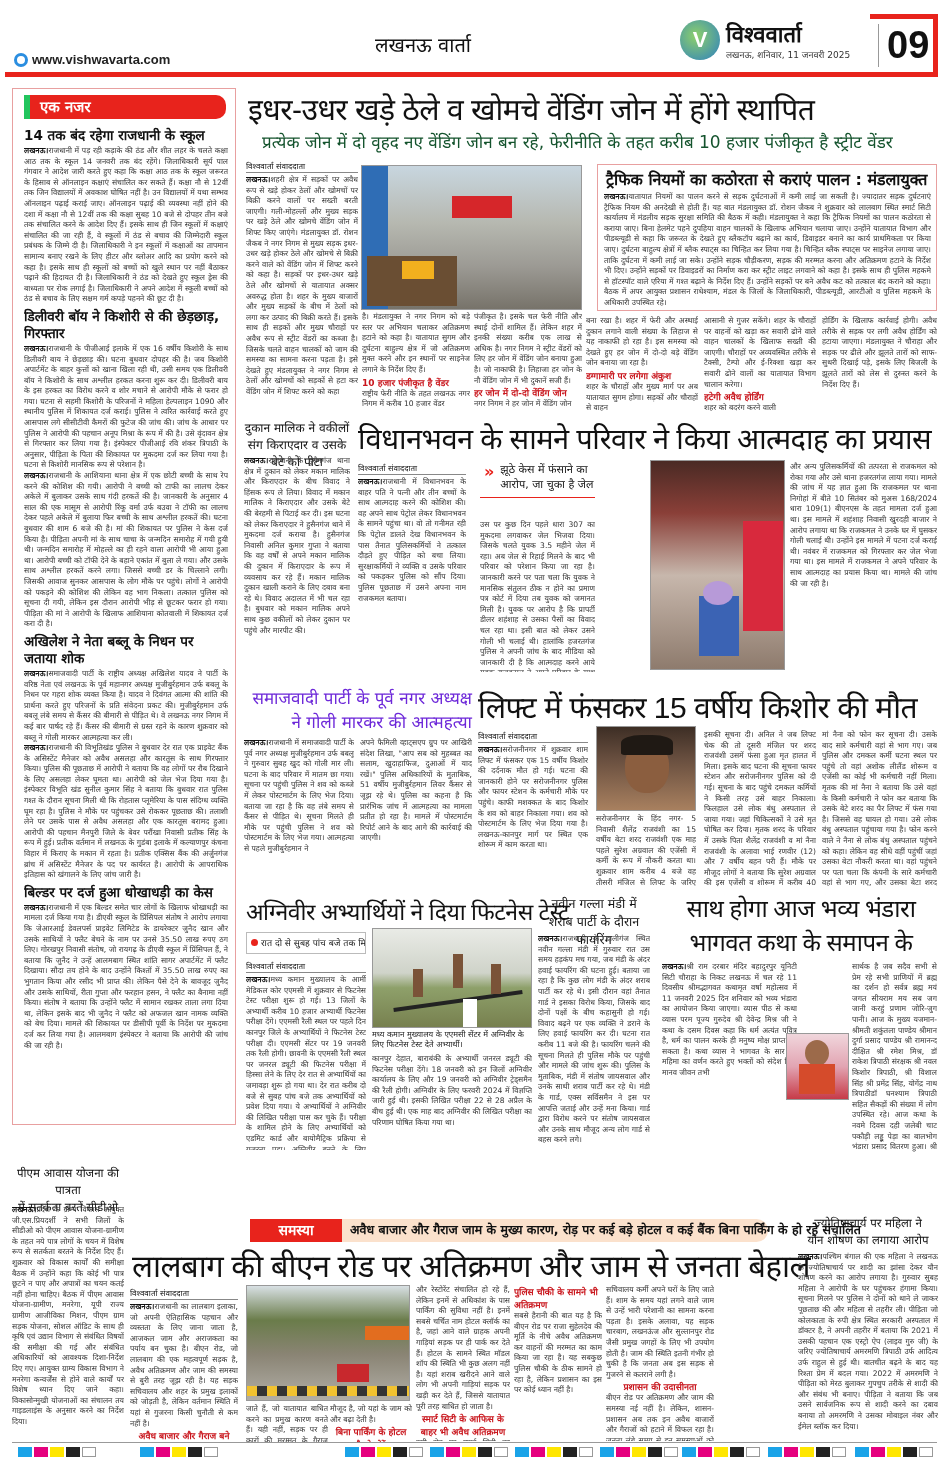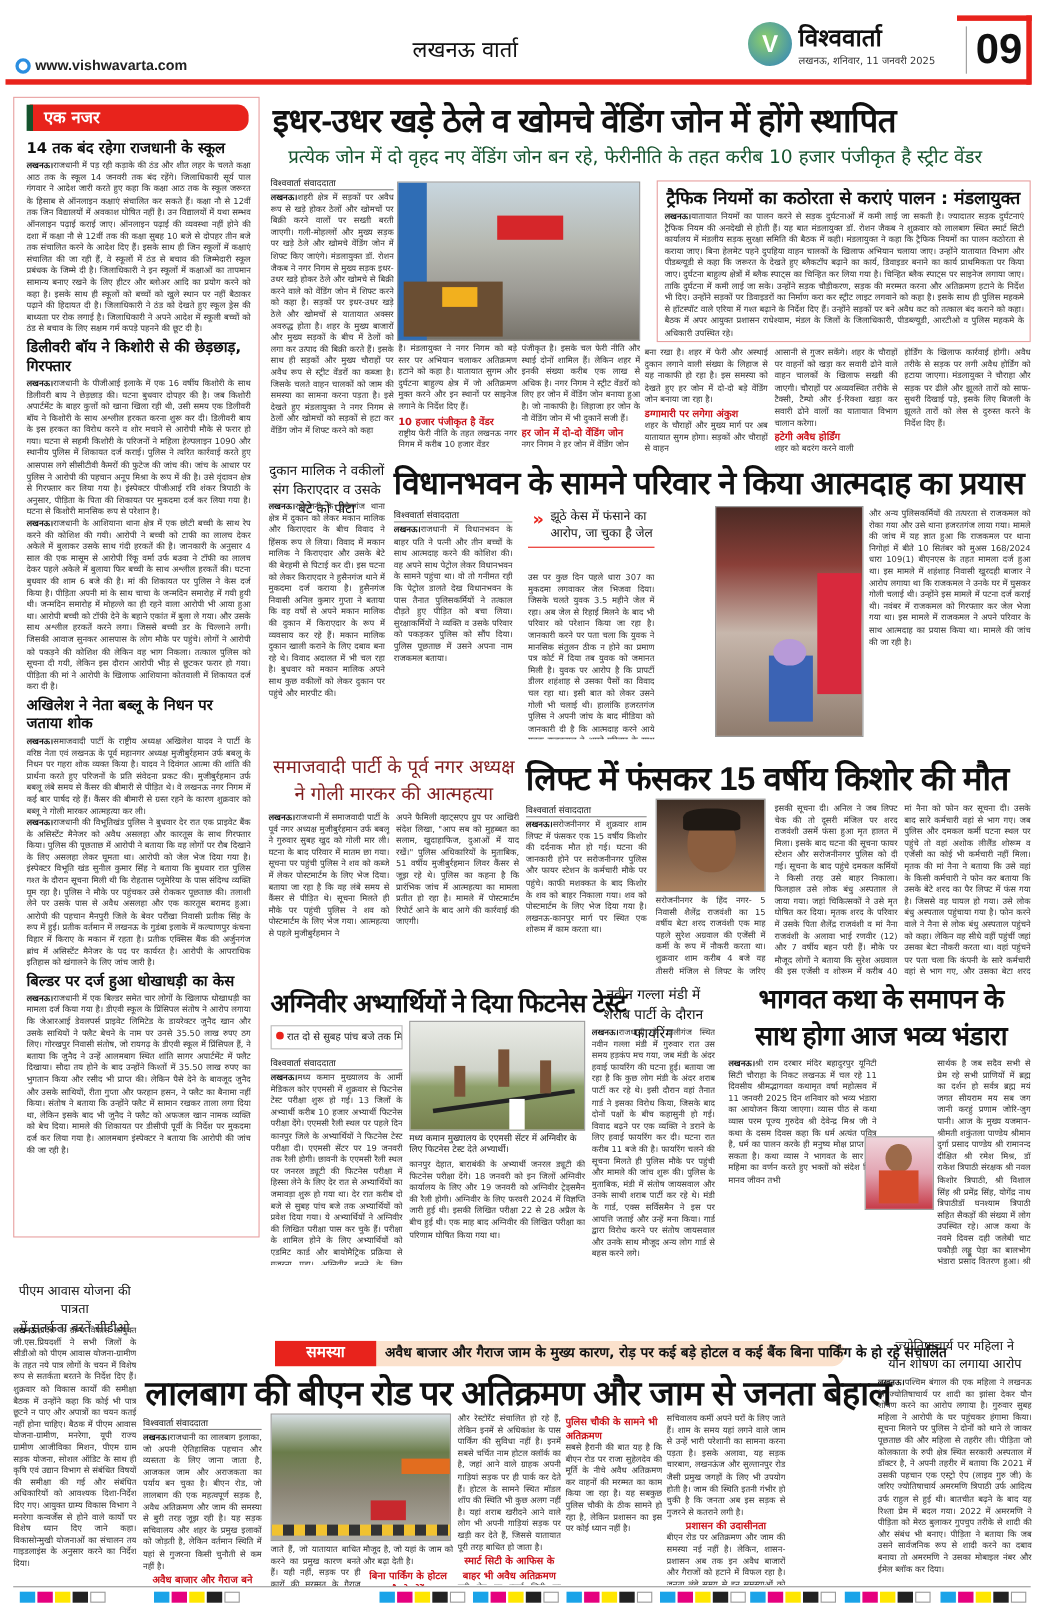--- a/index.html
+++ b/index.html
@@ -9,26 +9,26 @@
 .pg-box{left:870px;top:14px;width:68px;height:63px;border-top:5px solid #e8231c;border-right:5px solid #e8231c}
 .pg-num{left:878px;top:24px;font-family:"Liberation Sans",sans-serif;font-weight:bold;font-size:38px;color:#111;border-left:1px solid #999;padding-left:8px}
 .site{left:14px;top:52px;font-family:"Liberation Sans",sans-serif;font-weight:bold;font-size:13px;color:#222;display:flex;align-items:center;gap:4px}
 .ie{width:14px;height:14px;border-radius:50%;border:3px solid #2b8ee0;display:inline-block}
 .section{left:375px;top:31px;font-size:20px;color:#111}
 .logo{left:680px;top:18px;display:flex;align-items:center;gap:6px}
 .logo-mark{width:40px;height:40px;border-radius:50%;background:radial-gradient(circle at 40% 40%,#8ed06a,#2c7fc1);display:flex;align-items:center;justify-content:center;color:#fff;font-weight:bold;font-size:22px;font-family:"Liberation Sans",sans-serif}
 .logo-name{font-size:22px;font-weight:bold;color:#111}
 .logo-date{font-size:9px;color:#333}
 .lbox{left:12px;top:88px;width:224px;height:1037px;border:1px solid #e8a0a0}
-.eknazar{left:24px;top:95px;width:202px;height:24px;background:#e8231c;border-radius:0 10px 10px 0;border-left:6px solid #14532d;color:#fff;font-weight:bold;font-size:15px;padding-left:10px;line-height:24px}
+.eknazar{left:24px;top:95px;width:202px;height:24px;background:#e8231c;border-radius:0 10px 10px 0;border-left:6px solid #22c55e;color:#fff;font-weight:bold;font-size:15px;padding-left:10px;line-height:24px}
 .txt{font-size:7.6px;line-height:10.6px;color:#333;text-align:justify}
 .txt b{color:#111}
 .lh{font-size:13.5px;line-height:17px;font-weight:bold;color:#111;margin:3px 0 2px}
 .col{position:absolute;overflow:hidden}
-.headline{font-family:"Liberation Sans",sans-serif;font-weight:bold;color:#111;white-space:nowrap;letter-spacing:-0.5px}
+.headline{font-family:"Liberation Sans",sans-serif;font-weight:normal;color:#111;white-space:nowrap;letter-spacing:-0.5px}
 .sub{color:#14532d;white-space:nowrap}
 .byline{font-size:8px;font-weight:normal;border-bottom:1px solid #888;padding-bottom:1px;margin-bottom:2px;color:#111}
 .redsub{color:#c9161d;font-weight:bold;font-size:9px}
 .photo{position:absolute;border:1px solid #999;overflow:hidden}
 .caption{font-size:8px;line-height:10px;color:#222}
 .rbox{border:1px solid #e8a0a0}
 .regmarks{position:absolute;top:1447px;display:flex;gap:2px}
 .regmarks span{width:14px;height:10px;display:inline-block}
 .hr{position:absolute;background:#999;height:1px}
 .pill{left:250px;top:1219px;width:518px;height:23px;background:#fbe1cc;border-radius:0 12px 12px 0}
@@ -142,21 +142,21 @@
 </div>
 <div class="photo" style="left:650px;top:460px;width:135px;height:210px;background:linear-gradient(180deg,#4a2a24 0%,#8a3f38 25%,#c7b7ac 55%,#8e7b6d 100%)">
   <div style="position:absolute;left:48px;top:135px;width:40px;height:60px;background:#3b63b4"></div>
   <div style="position:absolute;left:52px;top:120px;width:30px;height:24px;border-radius:50%;background:#b79ad8"></div>
   <div style="position:absolute;left:92px;top:60px;width:40px;height:110px;background:#d8293d"></div>
 </div>
 <div class="col" style="left:790px;top:462px;width:147px;height:210px">
   <p class="txt">और अन्य पुलिसकर्मियों की तत्परता से राजकमल को रोका गया और उसे थाना हजरतगंज लाया गया। मामले की जांच में यह ज्ञात हुआ कि राजकमल पर थाना निगोहां में बीते 10 सितंबर को मुअस 168/2024 धारा 109(1) बीएनएस के तहत मामला दर्ज हुआ था। इस मामले में शहंशाह निवासी खुरदही बाजार ने आरोप लगाया था कि राजकमल ने उनके घर में घुसकर गोली चलाई थी। उन्होंने इस मामले में पटना दर्ज कराई थी। नवंबर में राजकमल को गिरफ्तार कर जेल भेजा गया था। इस मामले में राजकमल ने अपने परिवार के साथ आत्मदाह का प्रयास किया था। मामले की जांच की जा रही है।</p>
 </div>
 
-<div class="abs" style="left:244px;top:686px;width:228px;text-align:center;font-size:17px;line-height:24px;color:#7f1d1d">
+<div class="abs" style="left:244px;top:686px;width:228px;text-align:right;font-size:17px;line-height:24px;color:#6d28d9">
   <div>समाजवादी पार्टी के पूर्व नगर अध्यक्ष</div>
   <div>ने गोली मारकर की आत्महत्या</div>
 </div>
 <div class="col" style="left:244px;top:738px;width:110px;height:150px">
   <p class="txt"><b>लखनऊ।</b><span>राजधानी में समाजवादी पार्टी के पूर्व नगर अध्यक्ष मुजीबुर्रहमान उर्फ बबलू ने गुरुवार सुबह खुद को गोली मार ली। घटना के बाद परिवार में मातम छा गया। सूचना पर पहुंची पुलिस ने शव को कब्जे में लेकर पोस्टमार्टम के लिए भेज दिया। बताया जा रहा है कि वह लंबे समय से कैंसर से पीड़ित थे। सूचना मिलते ही मौके पर पहुंची पुलिस ने शव को पोस्टमार्टम के लिए भेज गया। आत्महत्या से पहले मुजीबुर्रहमान ने</span></p>
 </div>
 <div class="col" style="left:360px;top:738px;width:112px;height:150px">
   <p class="txt">अपने फैमिली व्हाट्सएप ग्रुप पर आखिरी संदेश लिखा, "आप सब को मुहब्बत का सलाम, खुदाहाफिज, दुआओं में याद रखें।" पुलिस अधिकारियों के मुताबिक, 51 वर्षीय मुजीबुर्रहमान लिवर कैंसर से जूझ रहे थे। पुलिस का कहना है कि प्रारंभिक जांच में आत्महत्या का मामला प्रतीत हो रहा है। मामले में पोस्टमार्टम रिपोर्ट आने के बाद आगे की कार्रवाई की जाएगी।</p>
 </div>
 
@@ -199,22 +199,22 @@
 <div class="col" style="left:372px;top:1054px;width:160px;height:96px">
   <p class="txt">कानपुर देहात, बाराबंकी के अभ्यार्थी जनरल ड्यूटी की फिटनेस परीक्षा देंगे। 18 जनवरी को इन जिलों अग्निवीर कार्यालय के लिए और 19 जनवरी को अग्निवीर ट्रेड्समैन की रैली होगी। अग्निवीर के लिए फरवरी 2024 में विज्ञप्ति जारी हुई थी। इसकी लिखित परीक्षा 22 से 28 अप्रैल के बीच हुई थी। एक माह बाद अग्निवीर की लिखित परीक्षा का परिणाम घोषित किया गया था।</p>
 </div>
 
 <div class="abs" style="left:538px;top:895px;width:112px;text-align:center;font-size:12.5px;line-height:18px;color:#111">नवीन गल्ला मंडी में शराब पार्टी के दौरान फायरिंग</div>
 <div class="col" style="left:538px;top:934px;width:112px;height:216px">
   <p class="txt"><b>लखनऊ।</b><span>राजधानी के दालीगंज स्थित नवीन गल्ला मंडी में गुरुवार रात उस समय हड़कंप मच गया, जब मंडी के अंदर हवाई फायरिंग की घटना हुई। बताया जा रहा है कि कुछ लोग मंडी के अंदर शराब पार्टी कर रहे थे। इसी दौरान वहां तैनात गार्ड ने इसका विरोध किया, जिसके बाद दोनों पक्षों के बीच कहासुनी हो गई। विवाद बढ़ने पर एक व्यक्ति ने डराने के लिए हवाई फायरिंग कर दी। घटना रात करीब 11 बजे की है। फायरिंग चलने की सूचना मिलते ही पुलिस मौके पर पहुंची और मामले की जांच शुरू की। पुलिस के मुताबिक, मंडी में संतोष जायसवाल और उनके साथी शराब पार्टी कर रहे थे। मंडी के गार्ड, एक्स सर्विसमैन ने इस पर आपत्ति जताई और उन्हें मना किया। गार्ड द्वारा विरोध करने पर संतोष जायसवाल और उनके साथ मौजूद अन्य लोग गार्ड से बहस करने लगे।</span></p>
 </div>
 
 <div class="abs headline" style="left:662px;top:892px;width:278px;text-align:center;font-size:24px;line-height:34px">
+  <div>साथ होगा आज भव्य भंडारा</div>
   <div>भागवत कथा के समापन के</div>
-  <div>साथ होगा आज भव्य भंडारा</div>
 </div>
 <div class="col" style="left:662px;top:962px;width:135px;height:190px">
   <p class="txt"><b>लखनऊ।</b><span>श्री राम दरबार मंदिर बहादुरपुर यूनिटी सिटी चौराहा के निकट लखनऊ में चल रहे 11 दिवसीय श्रीमद्भागवत कथामृत वर्षा महोत्सव में 11 जनवरी 2025 दिन शनिवार को भव्य भंडारा का आयोजन किया जाएगा। व्यास पीठ से कथा व्यास परम पूज्य गुरुदेव श्री देवेन्द्र मिश्र जी ने कथा के दसम दिवस कहा कि धर्म अत्यंत पवित्र है, धर्म का पालन करके ही मनुष्य मोक्ष प्राप्त कर सकता है। कथा व्यास ने भागवत के सार को महिमा का वर्णन करते हुए भक्तों को संदेश दिया मानव जीवन तभी</span></p>
 </div>
 <div class="photo" style="left:786px;top:1033px;width:63px;height:67px;background:linear-gradient(180deg,#f0d6dc 0%,#e2a4b2 50%,#c73b48 100%)">
   <div style="position:absolute;left:18px;top:6px;width:24px;height:26px;border-radius:50%;background:#9c6a4a"></div>
   <div style="position:absolute;left:12px;top:30px;width:36px;height:30px;background:#d54b2b"></div>
 </div>
 <div class="col" style="left:800px;top:962px;width:137px;height:190px">
   <p class="txt" style="padding-left:52px">सार्थक है जब सदैव सभी से प्रेम रहे सभी प्राणियों में ब्रह्म का दर्शन हो सर्वत्र ब्रह्म मयं जगत सीयराम मय सब जग जानी करहुं प्रणाम जोरि-जुग पानी। आज के मुख्य यजमान-श्रीमती शकुंतला पाण्डेय श्रीमान दुर्गा प्रसाद पाण्डेय श्री रामानन्द दीक्षित श्री रमेश मिश्र, डॉ राकेश त्रिपाठी संरक्षक श्री नवल किशोर त्रिपाठी, श्री विशाल सिंह श्री प्रमेंद्र सिंह, योगेंद्र नाथ त्रिपाठीडॉ घनश्याम त्रिपाठी सहित सैकड़ों की संख्या में लोग उपस्थित रहे। आज कथा के नवमे दिवस दही जलेबी चाट पकौड़ी लड्डू पेड़ा का बालभोग भंडारा प्रसाद वितरण हुआ। श्री राम दरबार की भव्य झांकी प्रस्तुत की गई राम जी का विवाह उत्सव हर्षोल्लास के साथ मनाया गया।</p>

